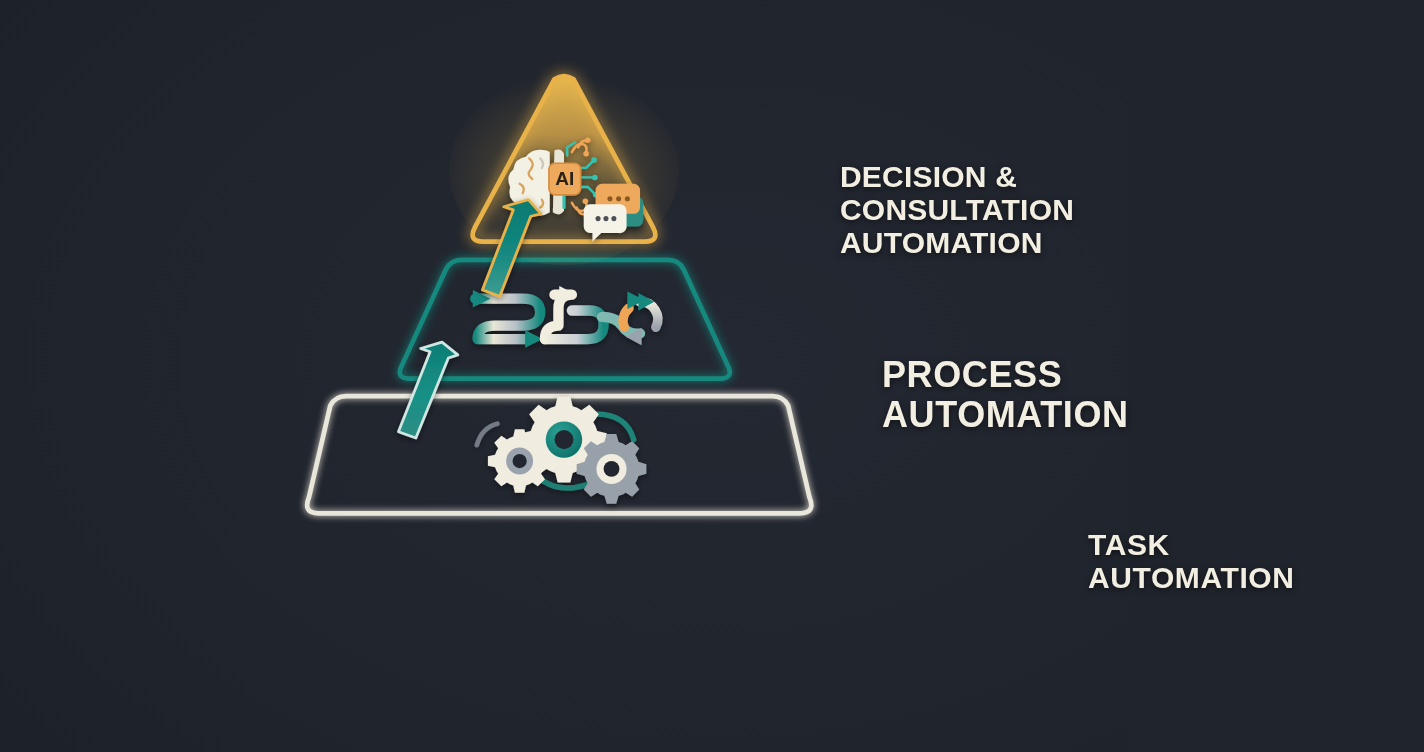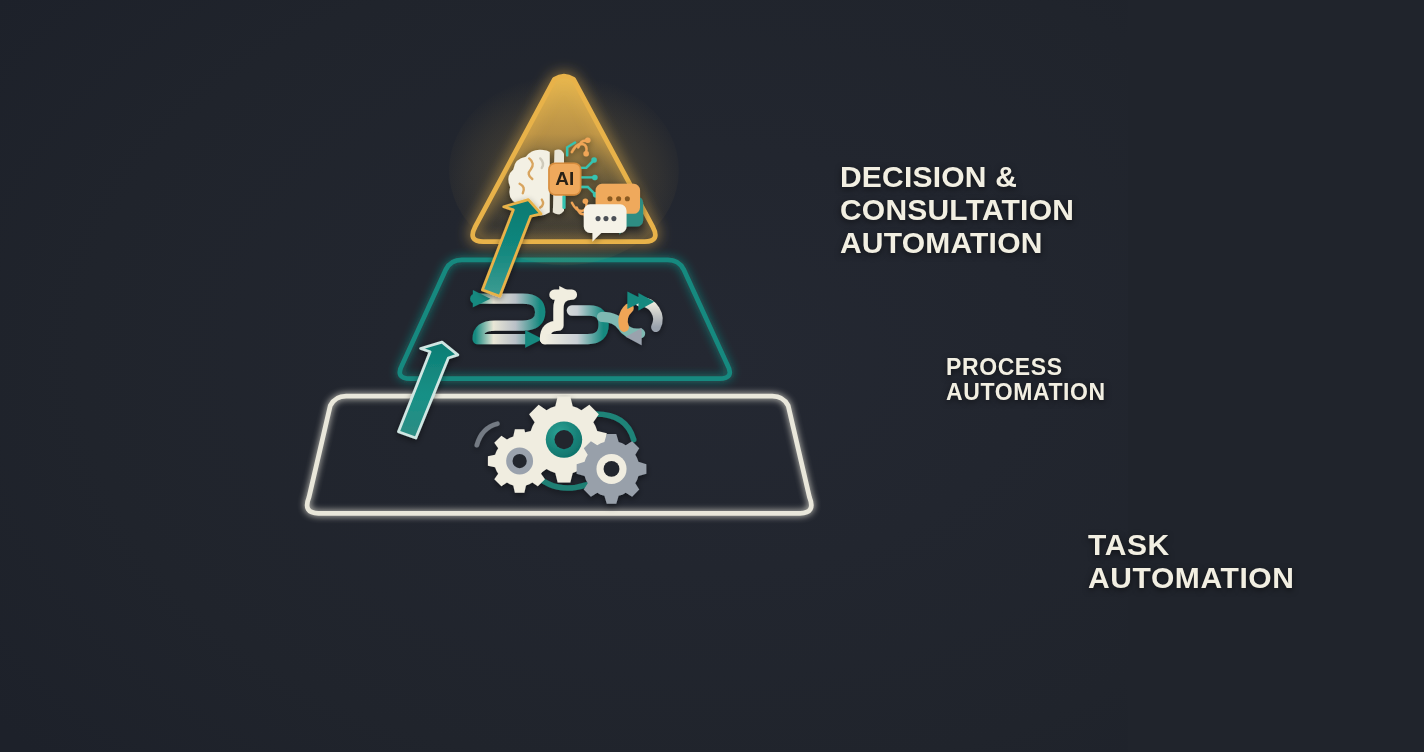--- a/index.html
+++ b/index.html
@@ -22,21 +22,21 @@
     position:absolute;
     color:#f2efe2;
     font-weight:700;
     letter-spacing:0.6px;
     line-height:1.10;
     text-shadow:0 2px 6px rgba(0,0,0,.55);
     white-space:pre-line;
     user-select:none;
   }
   #label-decision { left:840px; top:160px; font-size:30px; letter-spacing:0.2px; }
-  #label-process  { left:946px; top:355px; font-size:23px; }
+  #label-process  { left:882px; top:355px; font-size:36px; }
   #label-task     { left:1040px; top:528px; font-size:30px;margin-left:48px; }
 </style>
 </head>
 <body>
 
 <div id="stage">
 
   <svg id="diagram" viewBox="0 0 1424 752">
     <defs>
       <linearGradient id="goldFill" x1="0" y1="0" x2="0" y2="1">

